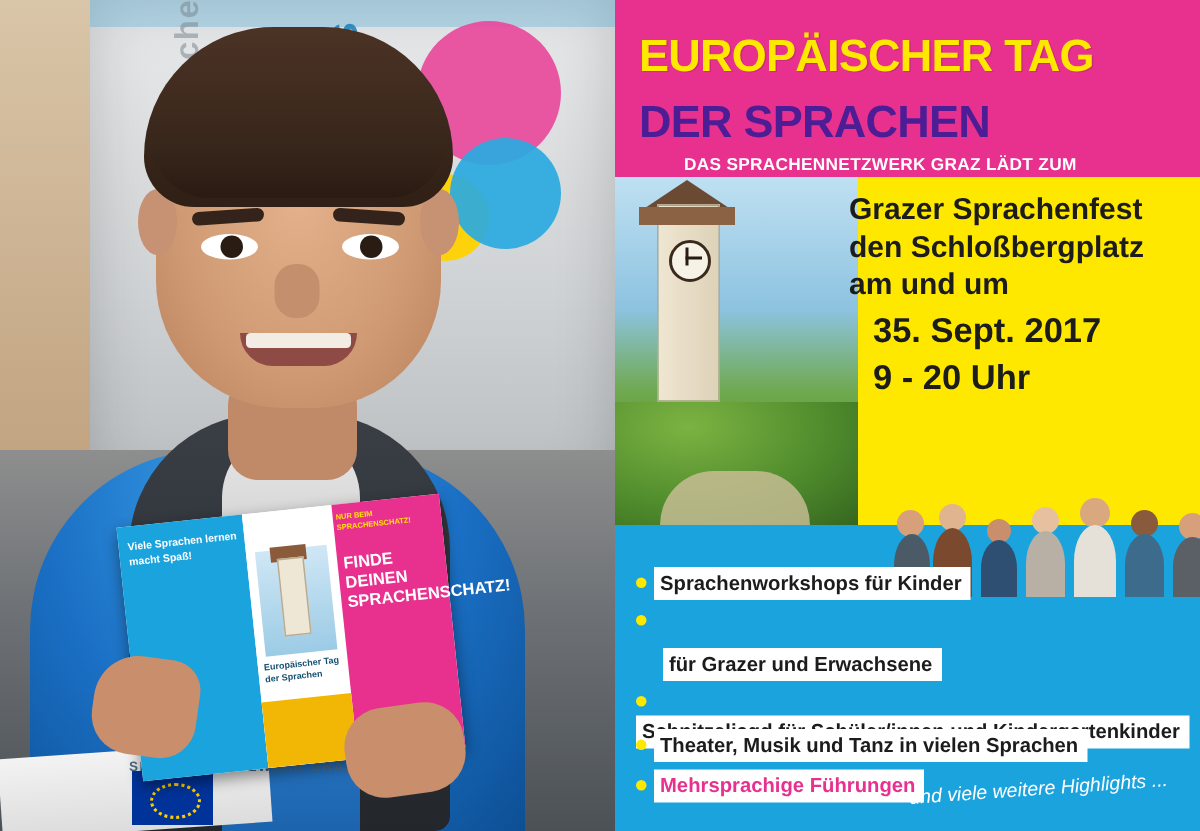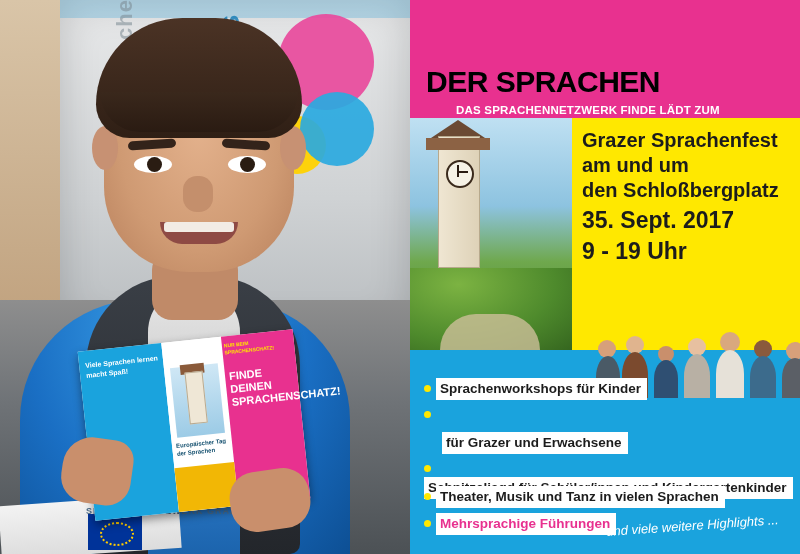--- a/index.html
+++ b/index.html
@@ -151,30 +151,30 @@
   
   .poster{position:absolute;left:410px;top:0;width:390px;height:554px;background:#1aa3dd;}
   .poster-top{position:absolute;left:0;top:0;width:390px;height:190px;background:#e8318f;}
   .title1{
     position:absolute;left:16px;top:22px;width:374px;
     color:#ffe800;font-size:30px;font-weight:bold;letter-spacing:-0.5px;line-height:32px;
     text-shadow:1px 1px 0 rgba(0,0,0,.12);
   }
   .title2{
     position:absolute;left:16px;top:66px;width:374px;
-    color:#000000;font-size:30px;font-weight:bold;letter-spacing:-0.5px;line-height:32px;
+    color:#4c1d95;font-size:30px;font-weight:bold;letter-spacing:-0.5px;line-height:32px;
   }
   .subtitle{
     position:absolute;left:46px;top:104px;width:344px;
     color:#ffffff;font-size:11.5px;font-weight:bold;letter-spacing:.2px;
   }
   .yellow-panel{
     position:absolute;left:162px;top:118px;width:228px;height:232px;background:#ffe800;
   }
-  .yp-l1{position:absolute;left:172px;top:128px;width:214px;color:#1c1c1c;font-size:20px;font-weight:bold;line-height:25px;}
+  .yp-l1{position:absolute;left:156px;top:128px;width:214px;color:#1c1c1c;font-size:20px;font-weight:bold;line-height:25px;}
   .yp-l4{position:absolute;left:172px;top:206px;width:214px;color:#1c1c1c;font-size:23px;font-weight:bold;line-height:28px;}
   .yp-l5{position:absolute;left:172px;top:238px;width:214px;color:#1c1c1c;font-size:23px;font-weight:bold;}
   .photo-inset{
     position:absolute;left:0px;top:118px;width:162px;height:232px;overflow:hidden;
     background:linear-gradient(180deg,#bfe0f2 0%,#8dc3e0 38%,#6fa84d 62%,#3f7a2e 100%);
   }
   .tower{
     position:absolute;left:28px;top:18px;width:40px;height:130px;
     background:linear-gradient(90deg,#efe6d2 0%,#ded2b8 100%);
     border:1px solid #b7a98d;
@@ -266,42 +266,43 @@
       <div class="flyer-mid-txt">Europäischer Tag der Sprachen</div>
       <div class="flyer-right-top">NUR BEIM SPRACHENSCHATZ!</div>
       <div class="flyer-right-txt">FINDE DEINEN SPRACHENSCHATZ!</div>
     </div>
     <div class="hand"></div>
     <div class="hand2"></div>
   </div>
 
   <div class="poster">
     <div class="poster-top"></div>
+    <div class="title1">EUROPÄISCHER TAG</div>
     <div class="title2">DER SPRACHEN</div>
-    <div class="subtitle">DAS SPRACHENNETZWERK FINDE LÄDT ZUM</div>
+    <div class="subtitle">DAS SPRACHENNETZWERK GRAZ LÄDT ZUM</div>
 
     <div class="photo-inset">
       <div class="tower-roof"></div>
       <div class="tower"></div>
       <div class="tower-gallery"></div>
       <div class="tower-clock"></div>
       <div class="tower-hand1"></div>
       <div class="tower-hand2"></div>
       <div class="bushes"></div>
       <div class="path"></div>
     </div>
 
     <div class="yellow-panel"></div>
     <div class="yp-l1">
       <div>Grazer Sprachenfest</div>
+      <div>den Schloßbergplatz</div>
       <div>am und um</div>
-      <div>den Schloßbergplatz</div>
     </div>
     <div class="yp-l4">35. Sept. 2017</div>
-    <div class="yp-l5">9 - 19 Uhr</div>
+    <div class="yp-l5">9 - 20 Uhr</div>
 
     <div class="people-strip">
       <div class="phead" style="left:2px;bottom:40px;width:18px;height:18px;background:#d7a07a;"></div>
       <div class="p" style="left:0px;width:24px;height:42px;background:#4a5a66;"></div>
       <div class="phead" style="left:30px;bottom:44px;width:18px;height:18px;background:#e0b48e;"></div>
       <div class="p" style="left:26px;width:26px;height:46px;background:#7b4a2e;"></div>
       <div class="phead" style="left:62px;bottom:36px;width:16px;height:16px;background:#c98f6c;"></div>
       <div class="p" style="left:58px;width:24px;height:38px;background:#2f4f72;"></div>
       <div class="phead" style="left:92px;bottom:42px;width:18px;height:18px;background:#e7c0a0;"></div>
       <div class="p" style="left:88px;width:26px;height:44px;background:#b8b0a4;"></div>

